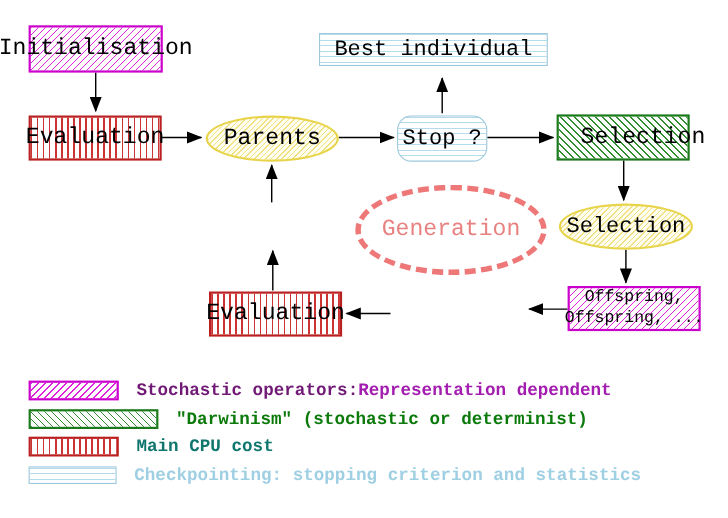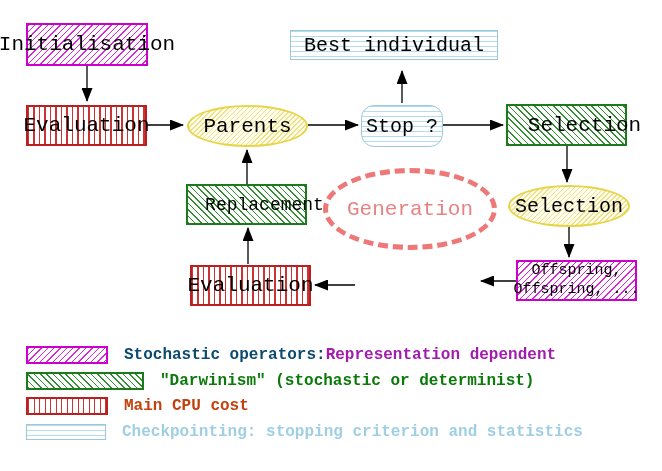--- a/index.html
+++ b/index.html
@@ -52,24 +52,24 @@
   #node-crossover      { left:516px; top:260px; width:121px; height:41px; font-size:15px; line-height:1.25; }
 
   
   .legend-row { position:absolute; left:26px; display:flex; align-items:center; }
   .swatch { width:78px; height:14px; margin-right:16px; flex:0 0 auto; }
   .legend-label { font-size:16px; font-weight:bold; white-space:nowrap; }
   #legend-row-1 { top:346px; }
   #legend-row-2 { top:372px; }
   #legend-row-3 { top:397px; }
   #legend-row-4 { top:423px; }
-  .txt-magenta { color:#0c4a6e; }
+  .txt-magenta { color:#701a75; }
   .txt-gold    { color:#a21caf; }
   .txt-green   { color:#0b7a0b; }
-  .txt-red     { color:#c2410c; }
+  .txt-red     { color:#0f766e; }
   .txt-cyan    { color:#9fcfe3; }
 </style>
 </head>
 <body>
 
 <div id="canvas">
 
   <svg id="arrow-layer" viewBox="0 0 662 471" xmlns="http://www.w3.org/2000/svg">
     <defs>
       <marker id="ah" markerWidth="15" markerHeight="11" refX="13" refY="5.5" orient="auto" markerUnits="userSpaceOnUse">
@@ -108,23 +108,20 @@
   </div>
 
   <div class="node cyan-stripes" id="node-stop">
     <span>Stop ?</span>
   </div>
 
   <div class="node green-hatch" id="node-selection">
     <span>Selection</span>
   </div>
 
-  <div class="node green-hatch" id="node-replacement">
-    <span>Replacement</span>
-  </div>
 
   <div class="node" id="node-generation">
     <span>Generation</span>
   </div>
 
   <div class="node yellow-hatch" id="node-genitors">
     <span>Selection</span>
   </div>
 
   <div class="node red-stripes" id="node-evaluation-bot">

